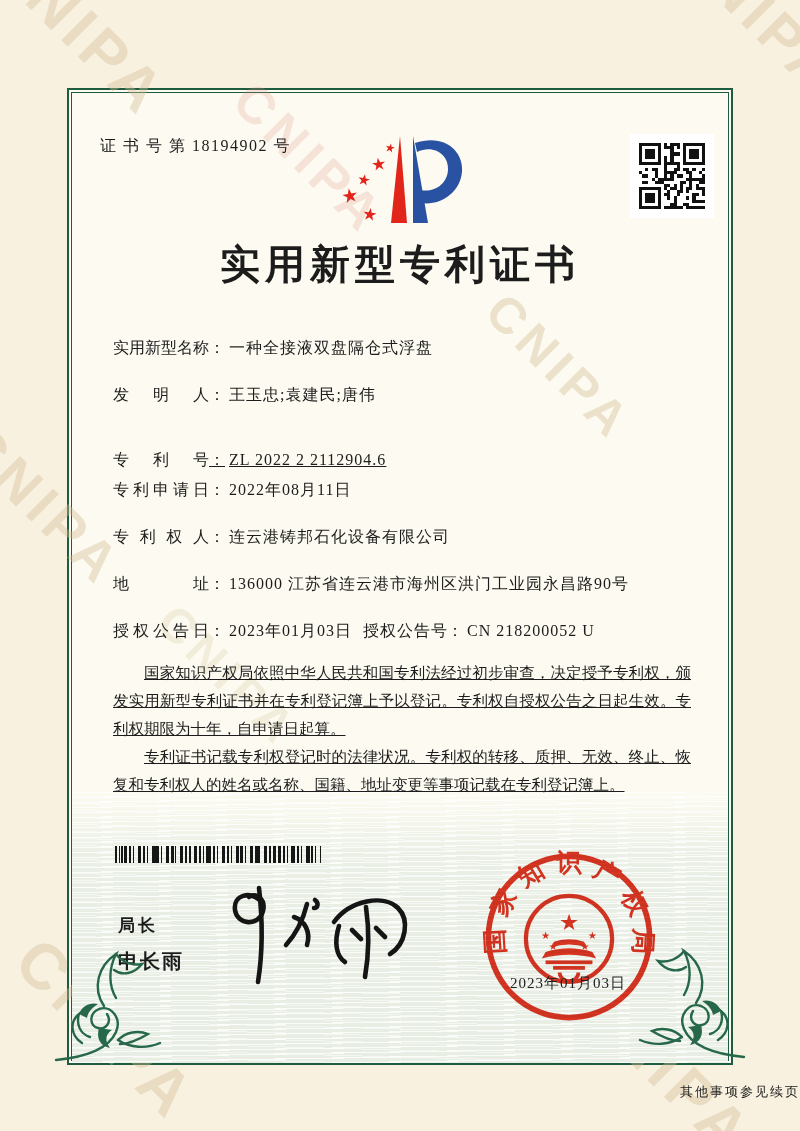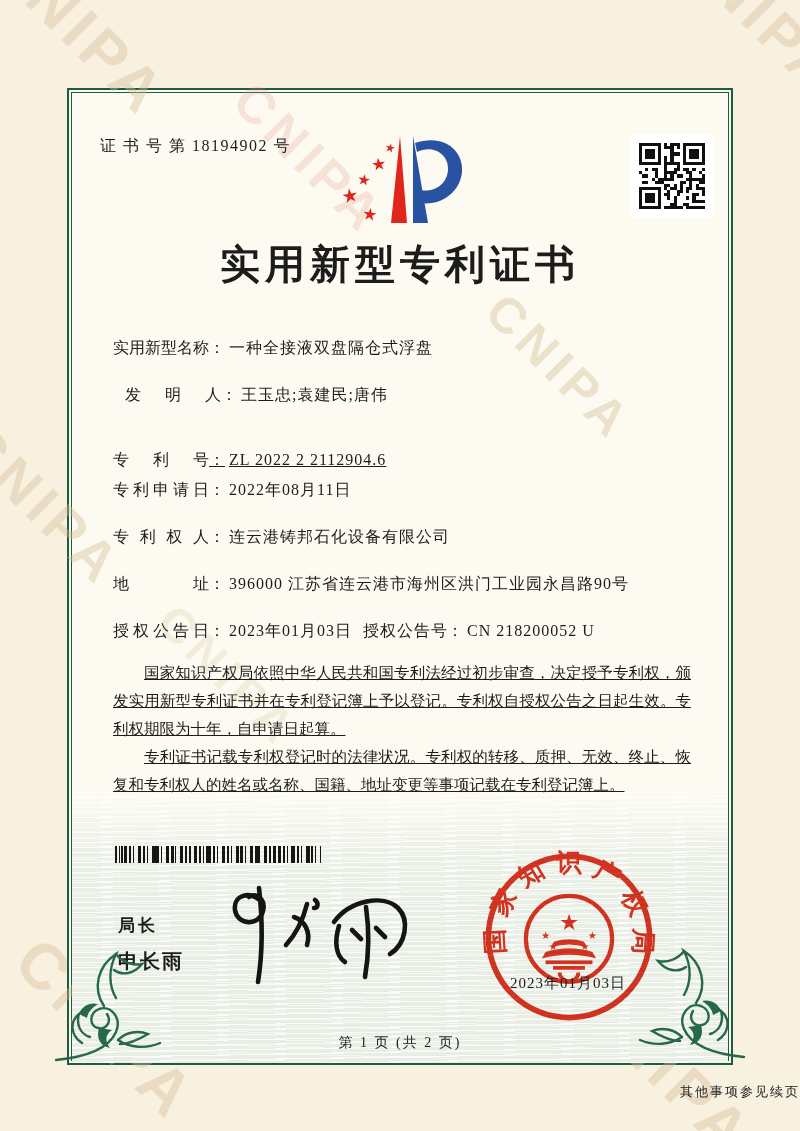--- a/index.html
+++ b/index.html
@@ -102,34 +102,34 @@
     <svg id="qr-svg" viewBox="0 0 21 21" shape-rendering="crispEdges">
         <path d="M8 0h1v1h-1zM10 0h1v1h-1zM11 0h1v1h-1zM12 0h1v1h-1zM8 1h1v1h-1zM9 1h1v1h-1zM10 1h1v1h-1zM12 1h1v1h-1zM10 2h1v1h-1zM10 3h1v1h-1zM11 3h1v1h-1zM12 3h1v1h-1zM8 4h1v1h-1zM10 4h1v1h-1zM8 5h1v1h-1zM10 5h1v1h-1zM8 6h1v1h-1zM9 6h1v1h-1zM10 6h1v1h-1zM11 6h1v1h-1zM12 6h1v1h-1zM8 7h1v1h-1zM12 7h1v1h-1zM2 8h1v1h-1zM4 8h1v1h-1zM5 8h1v1h-1zM8 8h1v1h-1zM11 8h1v1h-1zM12 8h1v1h-1zM14 8h1v1h-1zM15 8h1v1h-1zM17 8h1v1h-1zM20 8h1v1h-1zM0 9h1v1h-1zM5 9h1v1h-1zM8 9h1v1h-1zM9 9h1v1h-1zM10 9h1v1h-1zM11 9h1v1h-1zM15 9h1v1h-1zM16 9h1v1h-1zM19 9h1v1h-1zM1 10h1v1h-1zM2 10h1v1h-1zM5 10h1v1h-1zM8 10h1v1h-1zM10 10h1v1h-1zM12 10h1v1h-1zM13 10h1v1h-1zM16 10h1v1h-1zM20 10h1v1h-1zM4 11h1v1h-1zM6 11h1v1h-1zM7 11h1v1h-1zM8 11h1v1h-1zM9 11h1v1h-1zM10 11h1v1h-1zM15 11h1v1h-1zM16 11h1v1h-1zM17 11h1v1h-1zM18 11h1v1h-1zM19 11h1v1h-1zM20 11h1v1h-1zM1 12h1v1h-1zM2 12h1v1h-1zM5 12h1v1h-1zM6 12h1v1h-1zM7 12h1v1h-1zM13 12h1v1h-1zM14 12h1v1h-1zM16 12h1v1h-1zM19 12h1v1h-1zM20 12h1v1h-1zM8 13h1v1h-1zM9 13h1v1h-1zM11 13h1v1h-1zM13 13h1v1h-1zM16 13h1v1h-1zM18 13h1v1h-1zM8 14h1v1h-1zM10 14h1v1h-1zM11 14h1v1h-1zM13 14h1v1h-1zM15 14h1v1h-1zM16 14h1v1h-1zM18 14h1v1h-1zM19 14h1v1h-1zM20 14h1v1h-1zM9 15h1v1h-1zM12 15h1v1h-1zM13 15h1v1h-1zM15 15h1v1h-1zM20 15h1v1h-1zM8 16h1v1h-1zM9 16h1v1h-1zM12 16h1v1h-1zM17 16h1v1h-1zM18 16h1v1h-1zM20 16h1v1h-1zM9 17h1v1h-1zM11 17h1v1h-1zM15 17h1v1h-1zM17 17h1v1h-1zM11 18h1v1h-1zM17 18h1v1h-1zM18 18h1v1h-1zM19 18h1v1h-1zM20 18h1v1h-1zM10 19h1v1h-1zM11 19h1v1h-1zM14 19h1v1h-1zM15 19h1v1h-1zM8 20h1v1h-1zM9 20h1v1h-1zM10 20h1v1h-1zM11 20h1v1h-1zM12 20h1v1h-1zM13 20h1v1h-1zM15 20h1v1h-1zM16 20h1v1h-1zM17 20h1v1h-1zM18 20h1v1h-1zM19 20h1v1h-1zM20 20h1v1h-1zM0 0h7v7h-7z M1 1h5v5h-5z M2 2h3v3h-3zM14 0h7v7h-7z M15 1h5v5h-5z M16 2h3v3h-3zM0 14h7v7h-7z M1 15h5v5h-5z M2 16h3v3h-3z" fill="#111" fill-rule="evenodd"></path>
       </svg>
   </div>
 
   <div class="abs row" style="top:338px;">
     <span class="flabel">实用新型名称</span><span>：</span><span class="fvalue">一种全接液双盘隔仓式浮盘</span>
   </div>
 
   <div class="abs title">实用新型专利证书</div>
-  <div class="abs row" style="top:385px;margin-left:12px;">
+  <div class="abs row" style="top:385px;">
     <span class="flabel">发明人</span><span>：</span><span class="fvalue">王玉忠;袁建民;唐伟</span>
   </div>
   <div class="abs row" style="top:450px;text-decoration:underline;">
     <span class="flabel">专利号</span><span>：</span><span class="fvalue">ZL 2022 2 2112904.6</span>
   </div>
   <div class="abs row" style="top:480px;">
     <span class="flabel">专利申请日</span><span>：</span><span class="fvalue">2022年08月11日</span>
   </div>
   <div class="abs row" style="top:527px;font-family:Liberation Mono, monospace;">
     <span class="flabel">专利权人</span><span>：</span><span class="fvalue">连云港铸邦石化设备有限公司</span>
   </div>
   <div class="abs row" style="top:574px;">
-    <span class="flabel">地址</span><span>：</span><span class="fvalue">396000 江苏省连云港市海州区洪门工业园永昌路90号</span>
+    <span class="flabel">地址</span><span>：</span><span class="fvalue">136000 江苏省连云港市海州区洪门工业园永昌路90号</span>
   </div>
   <div class="abs row" style="top:621px;">
     <span class="flabel">授权公告日</span><span>：</span><span class="fvalue">2023年01月03日</span>
     <span class="pair2">
       <span class="flabel">授权公告号</span><span>：</span><span class="fvalue">CN 218200052 U</span>
     </span>
   </div>
 
   <div class="abs paras">
     <p>国家知识产权局依照中华人民共和国专利法经过初步审查，决定授予专利权，颁发实用新型专利证书并在专利登记簿上予以登记。专利权自授权公告之日起生效。专利权期限为十年，自申请日起算。</p>
@@ -206,16 +206,15 @@
         <path d="M66,118 Q95,110 124,118 L120,111 Q95,103 70,111 Z"></path>
         <path d="M76,106 Q95,100 114,106 L111,100 Q95,95 79,100 Z"></path>
         <rect x="70" y="120" width="50" height="4"></rect>
         <rect x="78" y="126" width="34" height="4"></rect>
       </g>
       <path d="M85,133 a10,9 0 0 0 20,0" fill="none" stroke="#de2b17" stroke-width="4"></path>
     </g>
   </svg>
   <div class="abs seal-date">2023年01月03日</div>
 
-  <div class="abs page-footer">第 1 页 (共 2 页)</div>
   <div class="abs continuation">其他事项参见续页</div>
 
 </div>
 
 </body></html>

